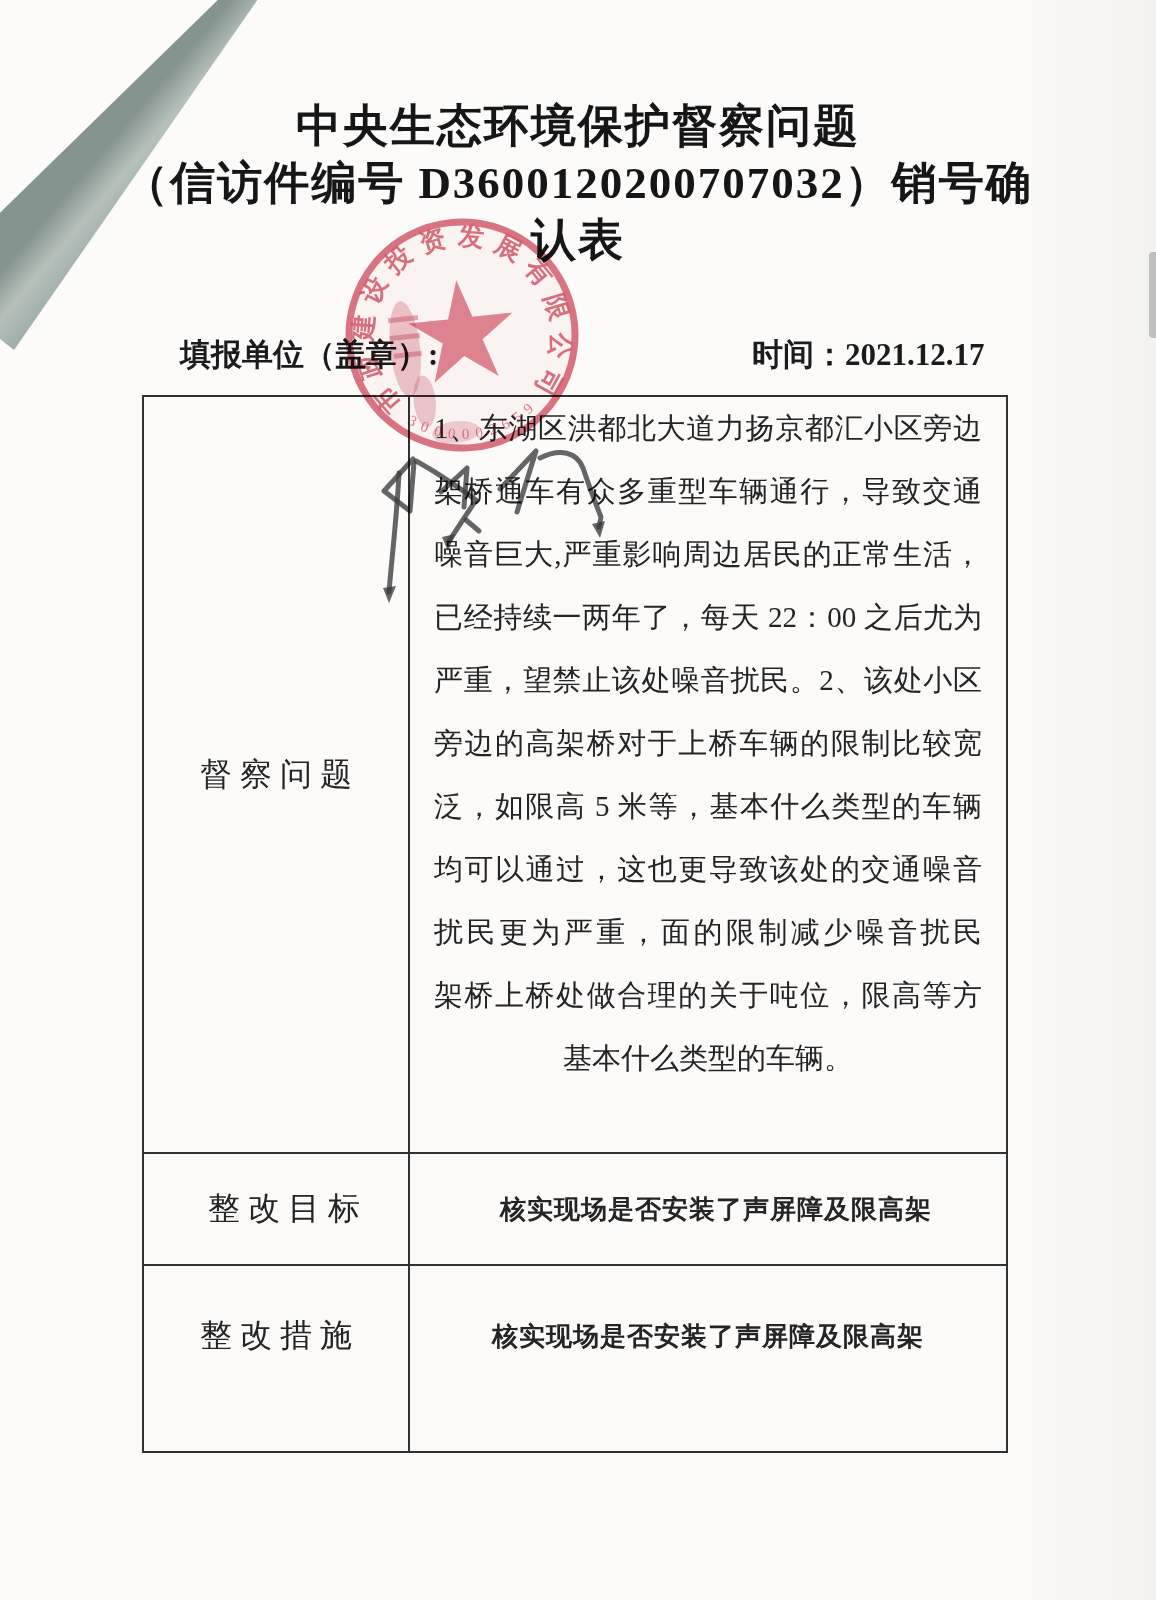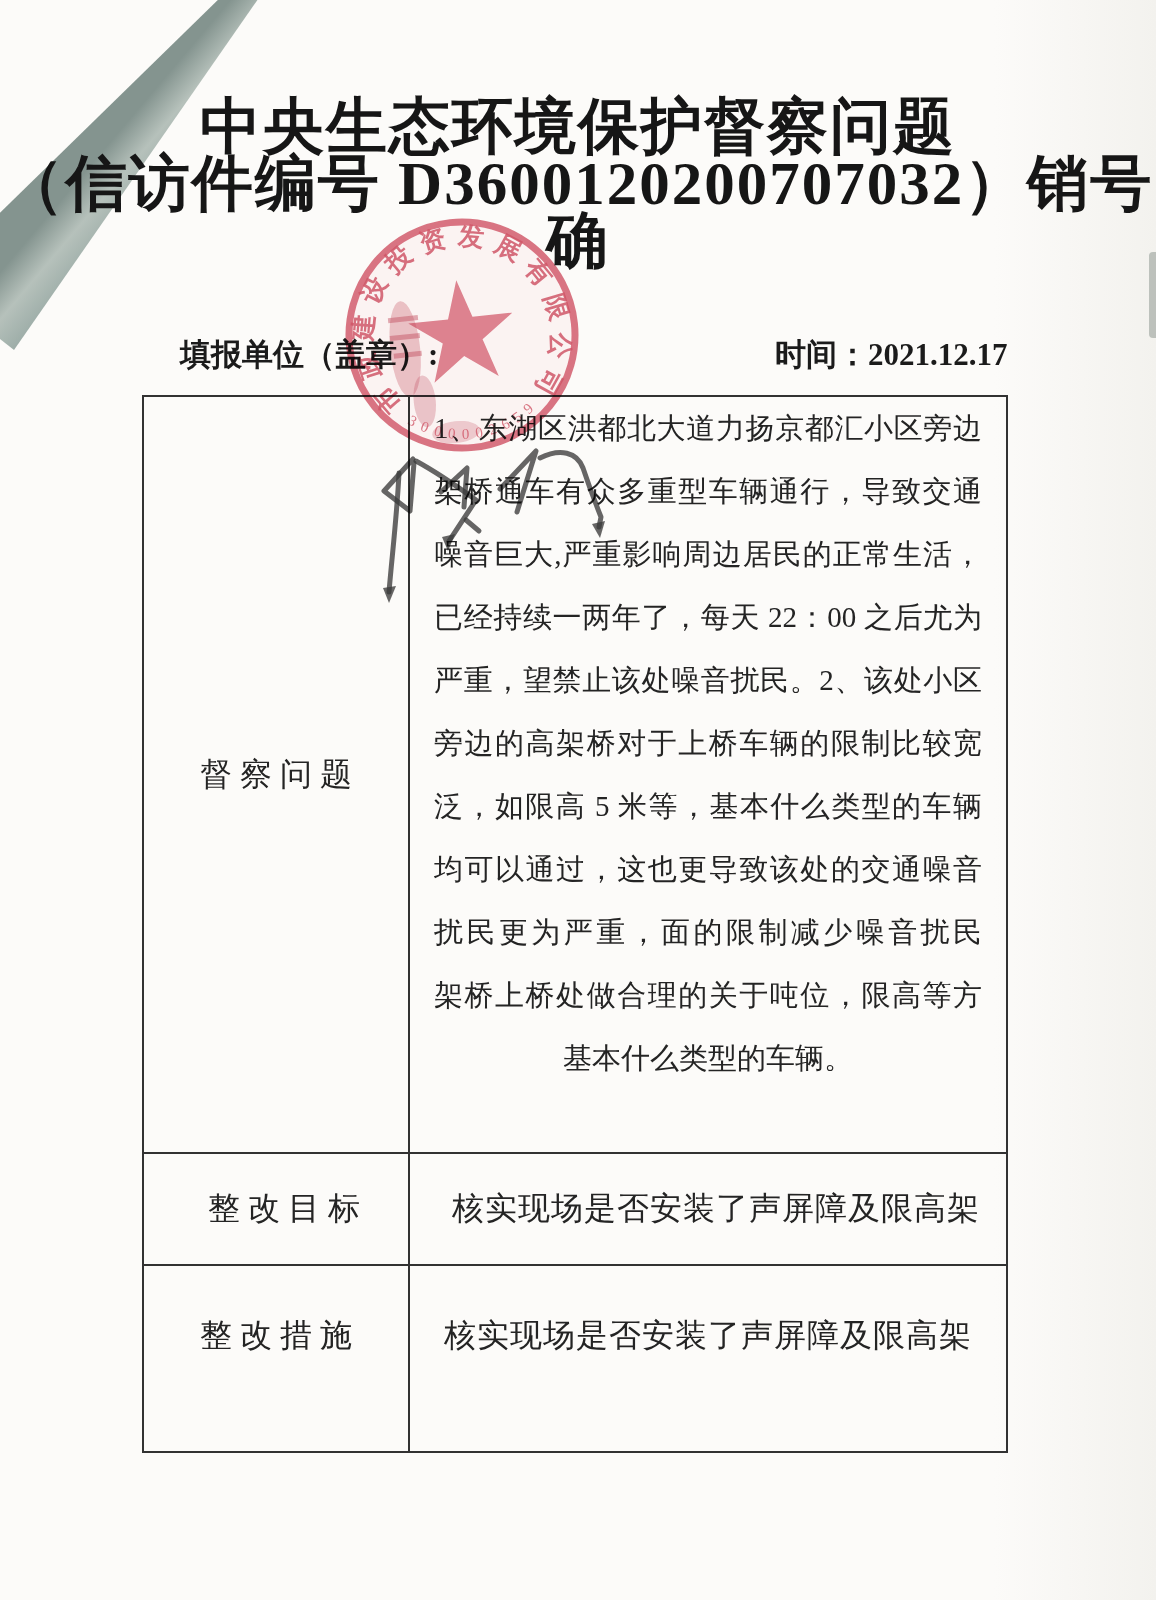--- a/index.html
+++ b/index.html
@@ -16,39 +16,39 @@
   
   .band-svg{position:absolute;left:0;top:0;}
   
   .edge-sliver{
     position:absolute;right:0;top:252px;width:7px;height:86px;
     background:#b3b9b3;opacity:.85;border-radius:4px 0 0 4px;
   }
   
   .title{
     position:absolute;left:0;top:98px;width:1156px;
-    text-align:center;font-weight:700;font-size:61px;line-height:57px;
+    text-align:center;font-weight:700;font-size:45px;line-height:57px;
     letter-spacing:2px;color:#161616;
   }
   
   .meta{position:absolute;left:0;top:334px;width:1156px;height:44px;font-size:31px;font-weight:700;color:#1b1b1b;}
   .unit-label{position:absolute;left:180px;top:0;}
-  .time-label{position:absolute;left:752px;top:0;margin-left:23px;}
+  .time-label{position:absolute;left:752px;top:0;}
   
   .sheet-table{
     position:absolute;left:142px;top:395px;width:866px;height:1058px;
     display:grid;grid-template-columns:266px 1fr;grid-template-rows:755px 112px auto;
     border:2px solid #323232;box-sizing:border-box;
   }
   .cell{box-sizing:border-box;display:flex;align-items:center;justify-content:center;}
   .lbl{border-right:2px solid #323232;font-size:32px;letter-spacing:8px;text-indent:8px;color:#242424;font-family:Liberation Serif, serif;}
   .row2{border-top:2px solid #323232;padding-left:16px;}
   .row3{border-top:2px solid #323232;}
   .row3.pad-up{padding-bottom:45px;}
-  .content-short{font-size:32px;letter-spacing:1px;color:#242424;}
+  .content-short{font-size:26px;letter-spacing:1px;color:#242424;font-weight:bold;}
   .problem{width:100%;padding:0 24px;box-sizing:border-box;align-self:flex-start;}
   .tline{
     height:63px;line-height:63px;font-size:29px;color:#242424;
     text-align:justify;text-align-last:justify;text-justify:inter-character;
     overflow:hidden;white-space:nowrap;
   }
   .tline:last-child{text-align-last:center;}
   
   .stamp-svg{position:absolute;left:342px;top:215px;mix-blend-mode:multiply;opacity:.93;}
   .sig-svg{position:absolute;left:0;top:0;mix-blend-mode:multiply;}
@@ -68,20 +68,21 @@
       </linearGradient>
     </defs>
     <polygon points="226,-8 263,-8 14,350 -72,283" fill="url(#bandGrad)"></polygon>
   </svg>
 
   <div class="edge-sliver"></div>
 
   <div class="title">
     <div>中央生态环境保护督察问题</div>
     <div>（信访件编号 D3600120200707032）销号确</div>
+    <div>认表</div>
   </div>
 
   <div class="meta">
     <span class="unit-label">填报单位（盖章）:</span>
     <span class="time-label">时间：2021.12.17</span>
   </div>
 
   <div class="sheet-table">
     <div class="cell lbl">
       <span>督察问题</span>

